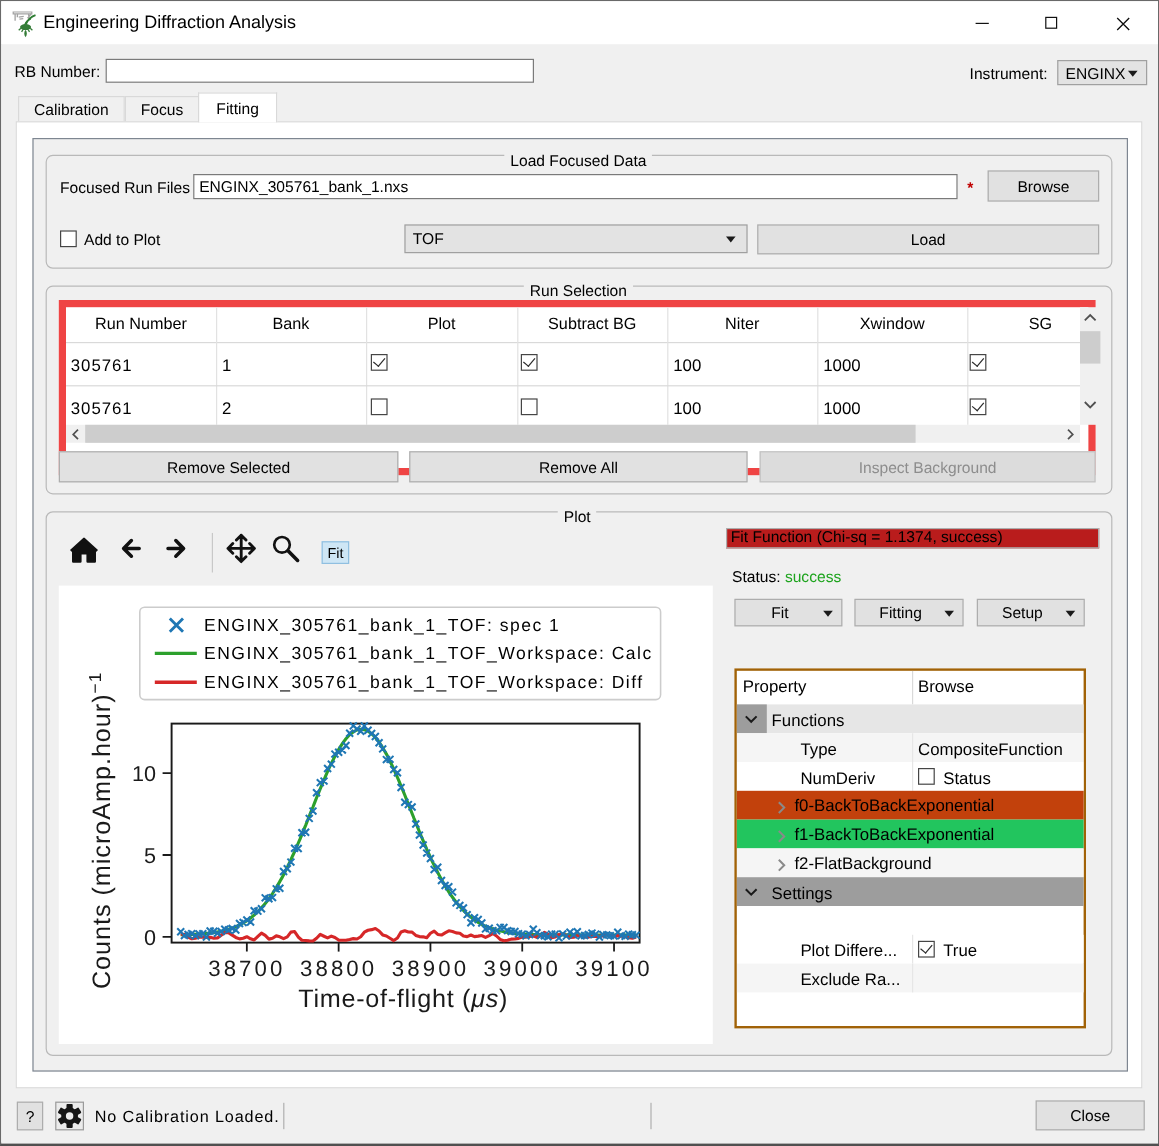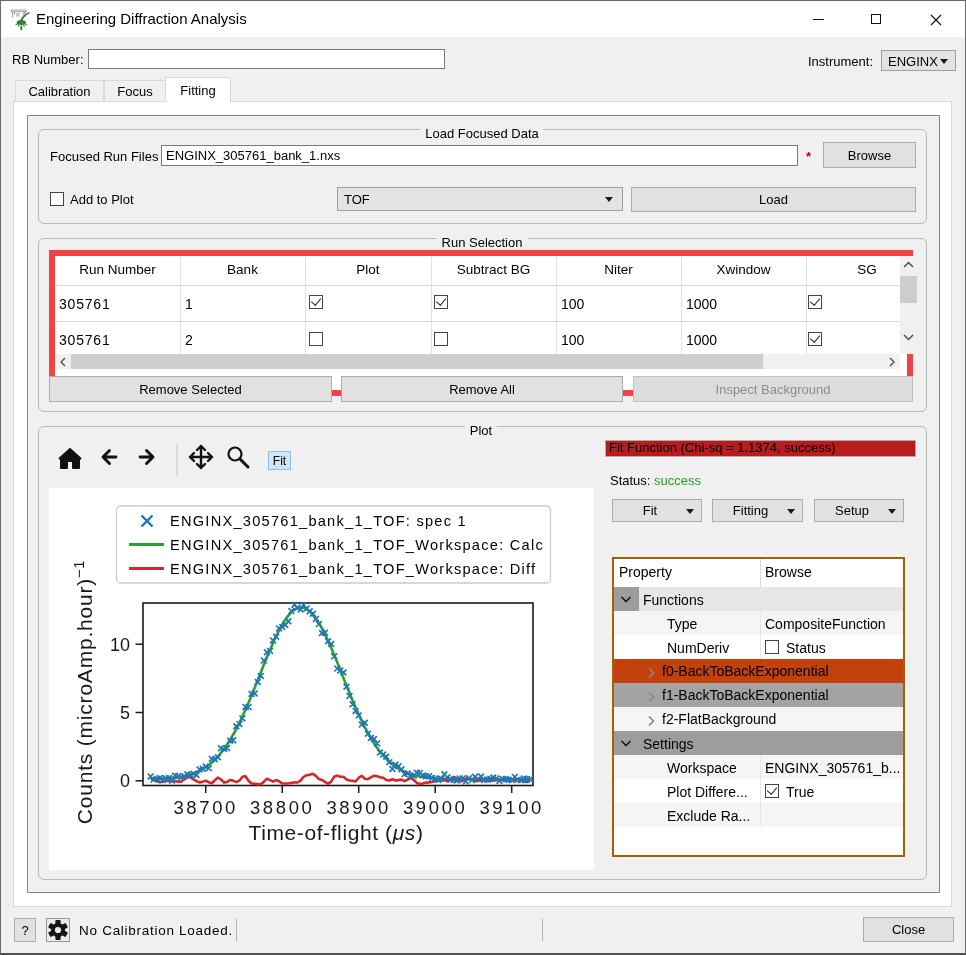--- a/index.html
+++ b/index.html
@@ -210,42 +210,37 @@
           <div class="lbl" style="left:53px;top:5px">NumDeriv</div>
           <div class="cb" style="left:151px;top:5px"></div>
           <div class="lbl" style="left:172px;top:5px">Status</div>
         </div>
  <div class="abs" style="left:0;top:100px;width:291px;height:24px;background:#c2410c">
           <svg class="abs" style="left:33px;top:8px" width="9" height="12">
             <path d="M2 1.5 L6.5 6 L2 10.5" stroke="#8a8a8a" stroke-width="1.7" fill="none"></path>
           </svg>
           <div class="lbl" style="left:48px;top:4px">f0-BackToBackExponential</div>
         </div>
- <div class="abs" style="left:0;top:124px;width:291px;height:24px;background:#a3a3a3">
+ <div class="abs" style="left:0;top:124px;width:291px;height:24px;background:#22c55e">
           <svg class="abs" style="left:33px;top:8px" width="9" height="12">
             <path d="M2 1.5 L6.5 6 L2 10.5" stroke="#8a8a8a" stroke-width="1.7" fill="none"></path>
           </svg>
           <div class="lbl" style="left:48px;top:4px">f1-BackToBackExponential</div>
         </div>
  <div class="abs" style="left:0;top:148px;width:291px;height:24px;background:#f5f5f5">
           <svg class="abs" style="left:33px;top:8px" width="9" height="12">
             <path d="M2 1.5 L6.5 6 L2 10.5" stroke="#8a8a8a" stroke-width="1.7" fill="none"></path>
           </svg>
           <div class="lbl" style="left:48px;top:4px">f2-FlatBackground</div>
         </div>
  <div class="abs" style="left:0;top:172px;width:291px;height:24px;background:#9d9d9d">
           <svg class="abs" style="left:6px;top:8px" width="12" height="9">
             <path d="M1.5 2 L6 6.5 L10.5 2" stroke="#1a1a1a" stroke-width="1.7" fill="none"></path>
           </svg>
           <div class="lbl" style="left:29px;top:5px">Settings</div>
-        </div>
- <div class="abs" style="left:0;top:196px;width:291px;height:24px;background:#f5f5f5">
-          <div class="abs" style="left:146px;top:0;width:1px;height:24px;background:#e6e6e6"></div>
-          <div class="lbl" style="left:53px;top:5px">Workspace</div>
-          <div class="lbl" style="left:151px;top:5px">ENGINX_305761_b...</div>
         </div>
  <div class="abs" style="left:0;top:220px;width:291px;height:24px;background:#fff">
           <div class="abs" style="left:146px;top:0;width:1px;height:24px;background:#e6e6e6"></div>
           <div class="lbl" style="left:53px;top:5px">Plot Differe...</div>
           <div class="cb ck" style="left:151px;top:5px"></div>
           <div class="lbl" style="left:172px;top:5px">True</div>
         </div>
  <div class="abs" style="left:0;top:244px;width:291px;height:24px;background:#f5f5f5">
           <div class="abs" style="left:146px;top:0;width:1px;height:24px;background:#e6e6e6"></div>
           <div class="lbl" style="left:53px;top:5px">Exclude Ra...</div>

